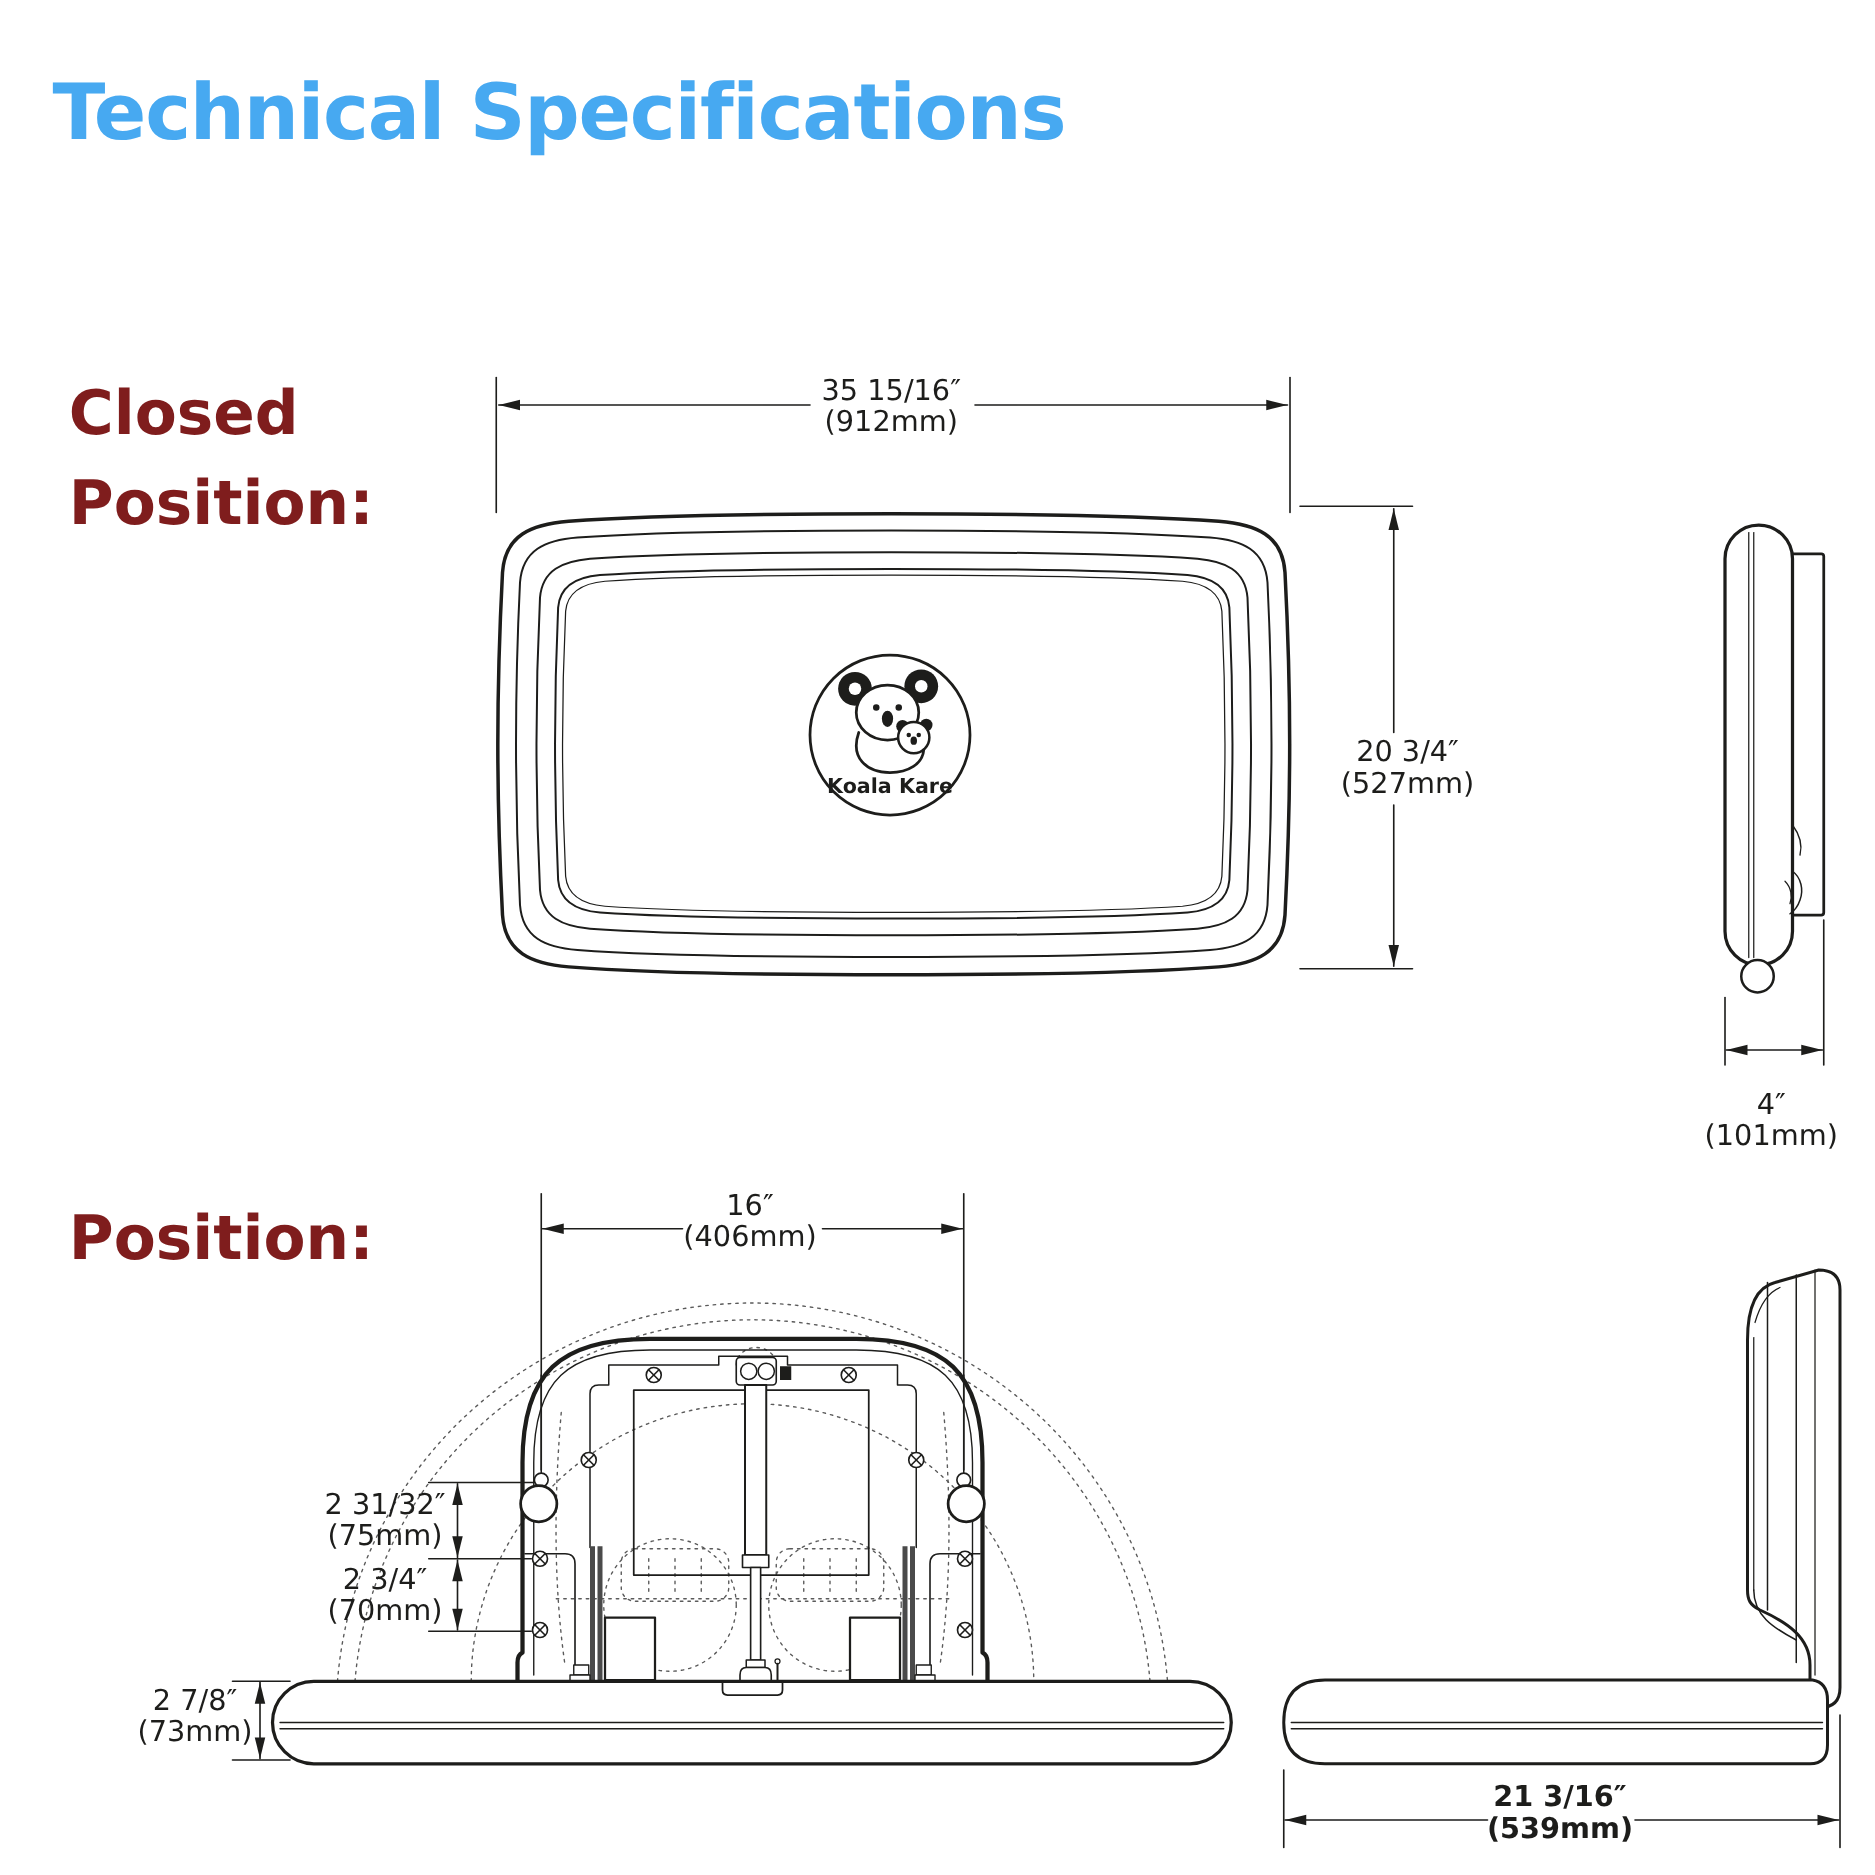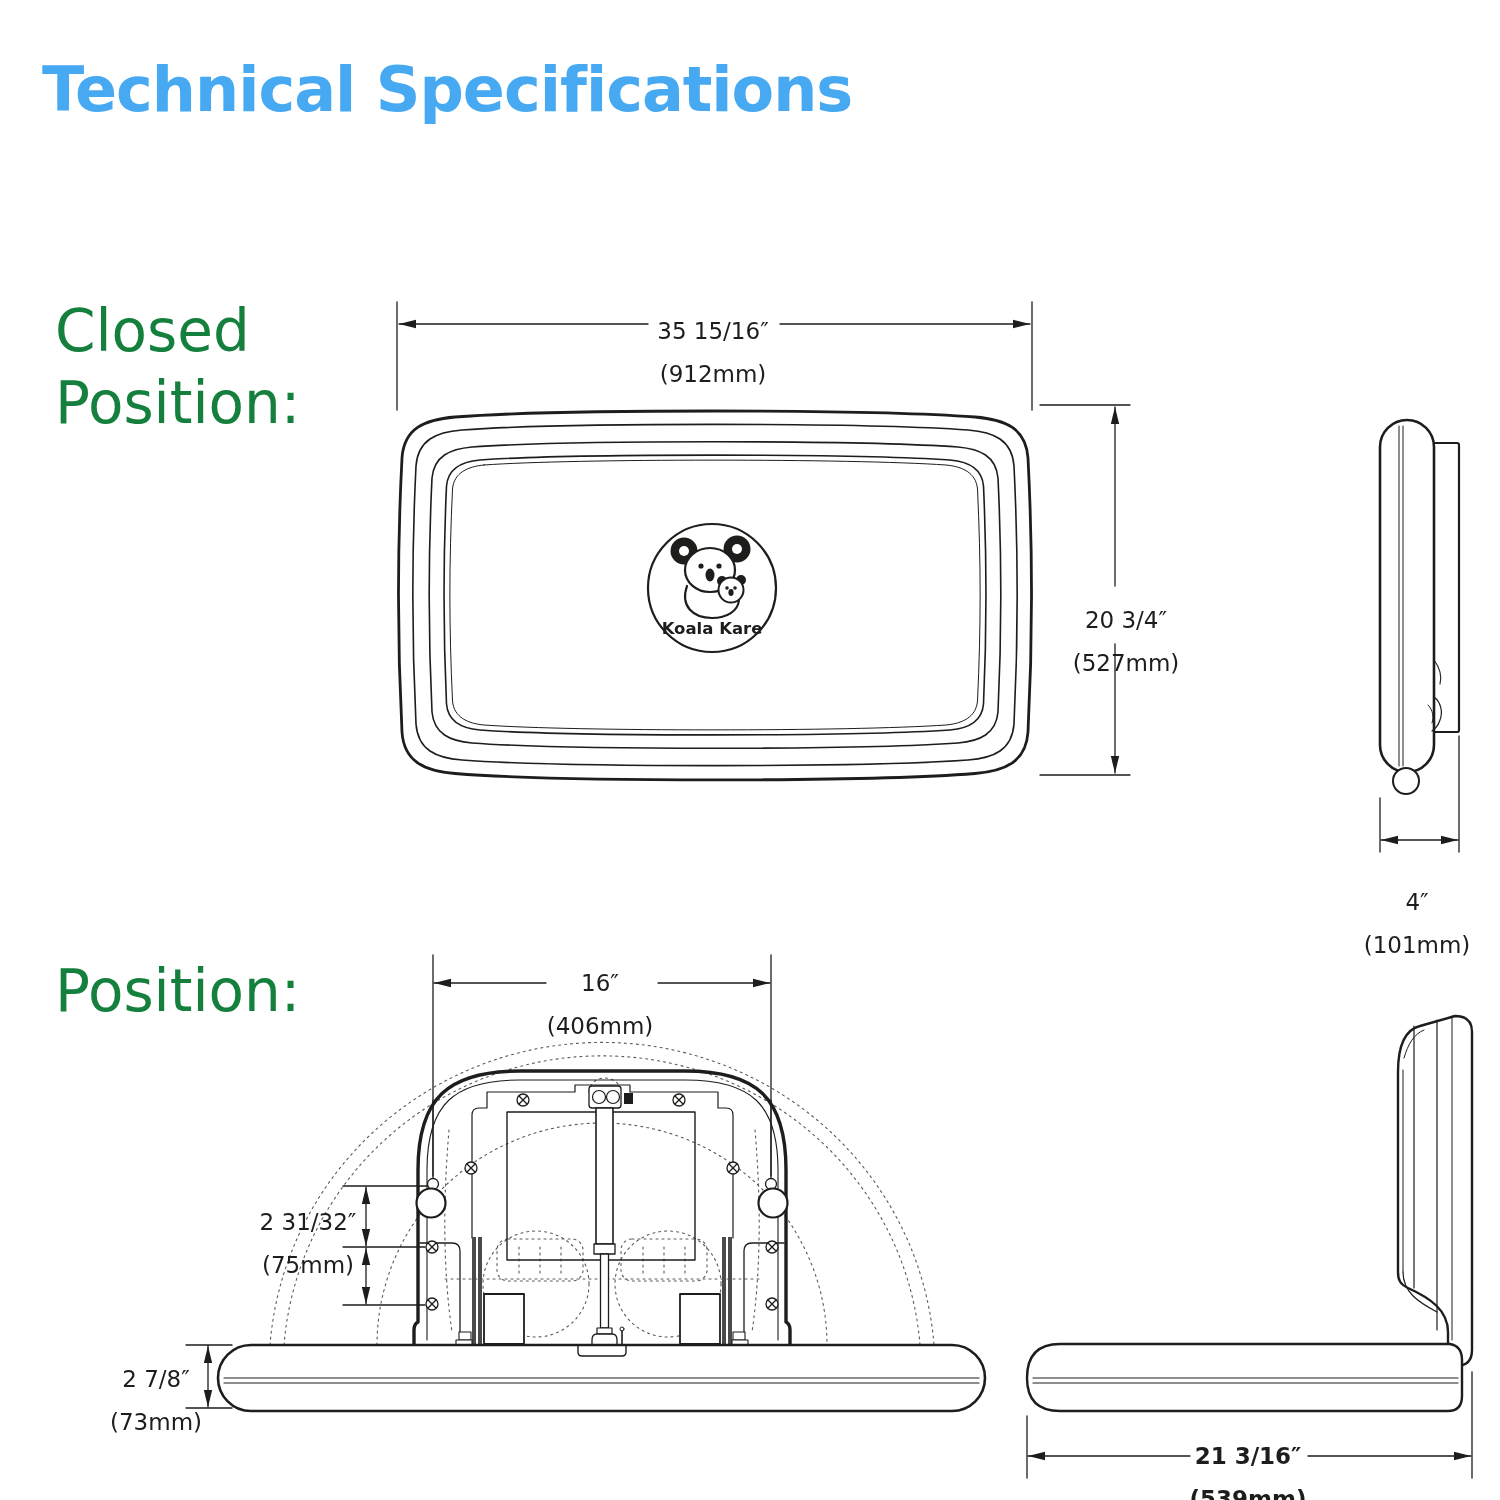--- a/index.html
+++ b/index.html
@@ -1,24 +1,24 @@
 <!DOCTYPE html>
 <html><head>
 <meta charset="utf-8">
 <style>
   html,body{margin:0;padding:0;background:#fff;}
   #page{position:relative;width:1500px;height:1500px;background:#fff;overflow:hidden;
         font-family:"DejaVu Sans","Liberation Sans",sans-serif;color:#1d1d1b;}
   #diagram-svg{position:absolute;left:0;top:0;}
   .page-title{position:absolute;left:42px;top:56px;font-size:62px;font-weight:700;
               letter-spacing:-1px;line-height:1.1;white-space:nowrap;}
-  .section-label{position:absolute;font-size:58px;font-weight:400;line-height:72px;color:#15803d;}
+  .section-label{position:absolute;font-size:49px;font-weight:700;line-height:72px;color:#7f1d1d;}
   .dim{position:absolute;width:200px;text-align:center;font-size:23px;line-height:25px;
        color:#1d1d1b;background:transparent;}
-  .dim div{white-space:nowrap;margin-top:18px;}
+  .dim div{white-space:nowrap;}
 </style>
 </head>
 <body>
 
 <div id="page">
 
   <svg id="diagram-svg" width="1500" height="1500" viewBox="0 0 1500 1500" fill="none" stroke-linecap="round" stroke-linejoin="round">
 
     <defs>
       <g id="screw" stroke="#1d1d1b" stroke-width="1.3">
@@ -258,20 +258,24 @@
   <div class="dim" style="left:500px;top:953px;">
     <div>16″</div>
     <div>(406mm)</div>
   </div>
 
   <div class="dim" style="left:208px;top:1192px;">
     <div>2 31/32″</div>
     <div>(75mm)</div>
   </div>
 
+  <div class="dim" style="left:208px;top:1252px;">
+    <div>2 3/4″</div>
+    <div>(70mm)</div>
+  </div>
 
   <div class="dim" style="left:56px;top:1349px;text-align:center;">
     <div>2 7/8″</div>
     <div>(73mm)</div>
   </div>
 
   <div class="dim" style="left:1148px;top:1426px;font-weight:bold;">
     <div>21 3/16″</div>
     <div>(539mm)</div>
   </div>

